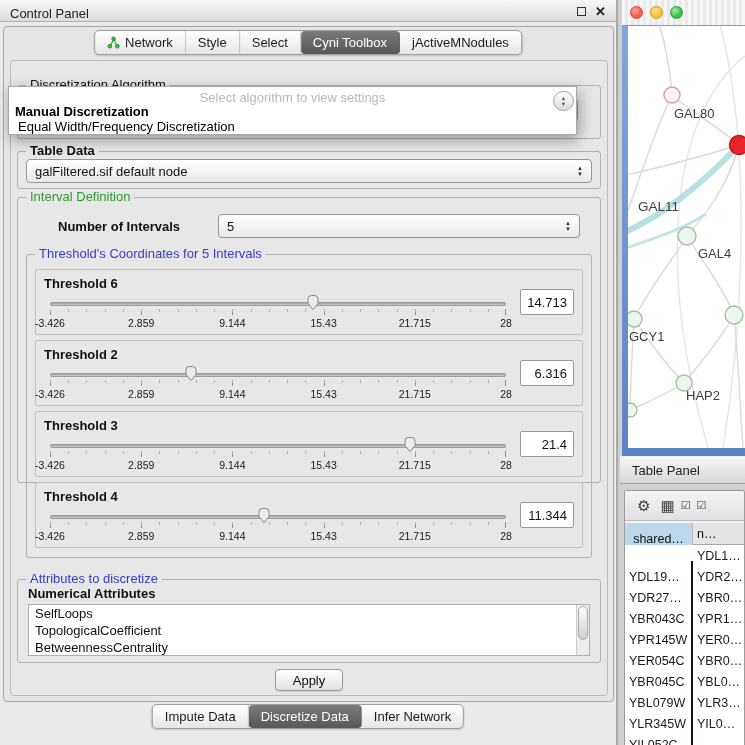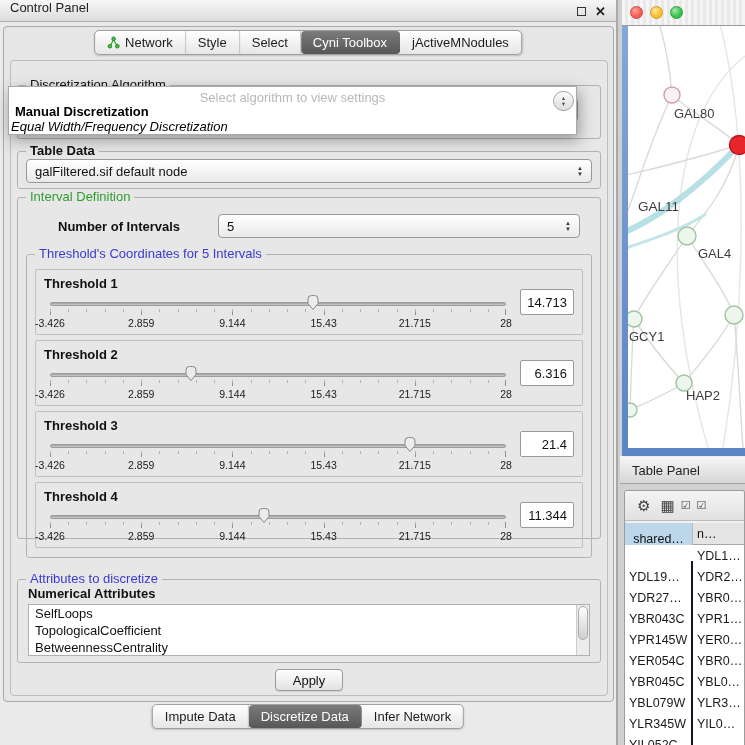--- a/index.html
+++ b/index.html
@@ -1,21 +1,21 @@
 <!DOCTYPE html>
 <html><head>
 <meta charset="utf-8">
 <style>
   * { margin:0; padding:0; box-sizing:border-box; cursor:default; }
   body { font-family:"Liberation Sans", sans-serif; }
   .stage { position:relative; width:745px; height:745px; overflow:hidden; background:#cfcfcf; font-size:13px; color:#111; }
 
   
   .left-window { position:absolute; left:0; top:0; width:618px; height:745px; background:#eaeaea; border-right:2px solid #a8a8a8; }
-  .titlebar { position:absolute; left:0; top:0; width:100%; height:22px; background:linear-gradient(#f7f7f7,#dcdcdc); border-bottom:1px solid #aeaeae; display:flex; align-items:flex-start; padding:0 10px; }
+  .titlebar { position:absolute; left:0; top:0; width:100%; height:22px; background:linear-gradient(#f7f7f7,#dcdcdc); border-bottom:1px solid #aeaeae; display:flex; align-items:flex-end; padding:0 10px; }
   .titlebar .title { font-size:13px; color:#222; }
   .tb-icons { position:absolute; right:10px; top:0; height:22px; display:flex; align-items:center; gap:9px; }
   .float-ic { width:9px; height:9px; border:1.5px solid #333; background:transparent; display:inline-block; }
   .close-ic { font-size:13px; font-weight:bold; color:#222; line-height:1; }
 
   .outer-panel { position:absolute; left:3px; top:26px; width:611px; height:676px; border:1px solid #a9a9a9; border-radius:4px; background:#e6e6e6; }
   .inner-panel { position:absolute; left:10px; top:60px; width:598px; height:636px; border:1px solid #bdbdbd; border-radius:4px; background:#e7e7e7; }
 
   
   .tabbar { position:absolute; left:50%; transform:translateX(-50%); display:flex; align-items:stretch; background:linear-gradient(#ffffff,#e6e6e6); border:1px solid #9f9f9f; border-radius:5px; height:25px; z-index:5; box-shadow:0 1px 2px rgba(0,0,0,.18); }
@@ -58,21 +58,21 @@
   .attr-item { height:17px; line-height:17px; padding:0 6px; white-space:nowrap; }
   .attr-scroll { position:absolute; right:0; top:0; bottom:0; width:13px; background:#ececec; border-left:1px solid #ccc; }
   .sthumb { position:absolute; left:1px; right:1px; top:1px; height:34px; background:linear-gradient(#fdfdfd,#cfcfcf); border:1px solid #aaa; border-radius:6px; }
 
   .apply-btn { position:absolute; left:50%; transform:translateX(-50%); top:608px; width:68px; height:22px; border:1px solid #9a9a9a; border-radius:4px; background:linear-gradient(#fefefe,#e2e2e2); font-size:13px; display:flex; align-items:center; justify-content:center; box-shadow:0 1px 1px rgba(0,0,0,.1); }
 
   
   .algo-popup { position:absolute; left:8px; top:86px; width:569px; height:49px; background:#fff; border:1px solid #a8a8a8; box-shadow:2px 5px 14px rgba(0,0,0,.35); z-index:60; font-size:13px; }
   .popup-hint { position:absolute; top:3px; left:0; right:0; text-align:center; color:#b8b8b8; }
   .popup-item1 { position:absolute; top:17px; left:6px; font-weight:bold; color:#000; white-space:nowrap; }
-  .popup-item2 { position:absolute; top:32px; left:2px; color:#000; white-space:nowrap;font-style:italic; }
+  .popup-item2 { position:absolute; top:32px; left:9px; color:#000; white-space:nowrap; }
   .popup-capsule { position:absolute; right:2px; top:4px; width:21px; height:20px; border:1px solid #a5a5a5; border-radius:10px; background:linear-gradient(#fcfcfc,#dcdcdc); display:flex; flex-direction:column; align-items:center; justify-content:center; gap:1px; color:#555; }
   .popup-capsule span { font-size:5.5px; line-height:5px; }
 
   
   .right-area { position:absolute; left:620px; top:0; width:125px; height:745px; background:#d0d0d0; }
   .net-window { position:absolute; left:2px; top:0; width:123px; height:456px; background:linear-gradient(180deg,#86a9dd,#5b84c4); }
   .net-titlebar { position:absolute; left:0; top:0; width:100%; height:26px; background:repeating-linear-gradient(90deg,#f5f5f5 0 3px,#e9e9e9 3px 6px); border-bottom:1px solid #9a9a9a; display:flex; align-items:center; gap:7px; padding-left:8px; }
   .light { width:13px; height:13px; border-radius:50%; display:inline-block; }
   .light.red { background:radial-gradient(circle at 35% 30%, #ff9f96, #f35d54 60%); border:1px solid #c6443c; }
   .light.yellow { background:radial-gradient(circle at 35% 30%, #ffe49a, #fbbf2e 60%); border:1px solid #cf9a20; }
@@ -153,37 +153,37 @@
         <span class="gtitle dark" style="font-weight:bold;">Table Data</span>
         <div class="combo" style="left:8px; right:8px; top:7px;">
           <span>galFiltered.sif default node</span>
           <span class="stepper">
             <span>▲</span>
               <span>▼</span>
           </span>
         </div>
       </div>
 
-      <div class="group" style="left:6px; top:136px; width:584px; height:342px;">
+      <div class="group" style="left:6px; top:136px; width:584px; height:286px;">
         <span class="gtitle green">Interval Definition</span>
 
         <span style="position:absolute; left:40px; top:21px; font-weight:bold; font-size:13px;">Number of Intervals</span>
         <div class="combo" style="left:200px; right:20px; top:16px;">
           <span>5</span>
           <span class="stepper">
             <span>▲</span>
               <span>▼</span>
           </span>
         </div>
 
         <div class="group" style="left:8px; right:8px; top:56px; height:304px;">
           <span class="gtitle blue">Threshold's Coordinates for 5 Intervals</span>
 
           <div class="thr" style="top:14px;">
-            <div class="thr-label">Threshold 1</div>
+            <div class="thr-label">Threshold 6</div>
             <div class="slider">
               <div class="track"></div>
               <div class="ticks-major"></div>
               <div class="ticks-minor"></div>
               <svg class="thumb" viewBox="0 0 14 17" style="left: 57.7%;">
                   <path d="M2 5 Q2 1.5 5.5 1.5 L8.5 1.5 Q12 1.5 12 5 L12 9.5 L7 15.5 L2 9.5 Z" fill="#ececec" stroke="#878787"></path>
                 </svg>
               <div class="tick-labels">
                 <span class="tl0">-3.426</span>
                   <span class="tl1">2.859</span>

